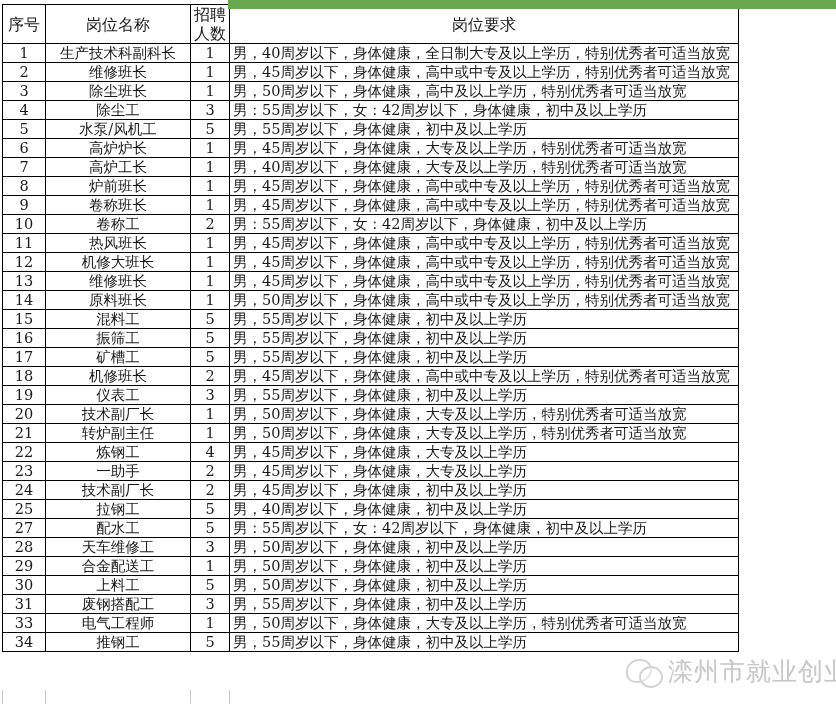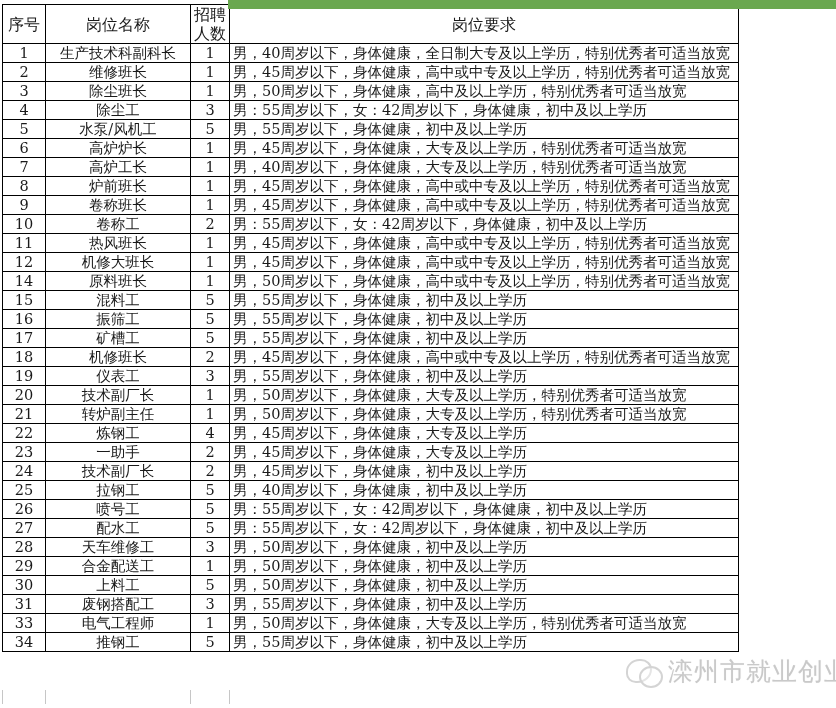--- a/index.html
+++ b/index.html
@@ -198,20 +198,26 @@
         <td>1</td>
         <td class="req">男，45周岁以下，身体健康，高中或中专及以上学历，特别优秀者可适当放宽</td>
       </tr>
       <tr>
         <td>12</td>
         <td>机修大班长</td>
         <td>1</td>
         <td class="req">男，45周岁以下，身体健康，高中或中专及以上学历，特别优秀者可适当放宽</td>
       </tr>
       <tr>
+        <td>13</td>
+        <td>维修班长</td>
+        <td>1</td>
+        <td class="req">男，45周岁以下，身体健康，高中或中专及以上学历，特别优秀者可适当放宽</td>
+      </tr>
+      <tr>
         <td>14</td>
         <td>原料班长</td>
         <td>1</td>
         <td class="req">男，50周岁以下，身体健康，高中或中专及以上学历，特别优秀者可适当放宽</td>
       </tr>
       <tr>
         <td>15</td>
         <td>混料工</td>
         <td>5</td>
         <td class="req">男，55周岁以下，身体健康，初中及以上学历</td>
@@ -268,26 +274,20 @@
         <td>24</td>
         <td>技术副厂长</td>
         <td>2</td>
         <td class="req">男，45周岁以下，身体健康，初中及以上学历</td>
       </tr>
       <tr>
         <td>25</td>
         <td>拉钢工</td>
         <td>5</td>
         <td class="req">男，40周岁以下，身体健康，初中及以上学历</td>
-      </tr>
-      <tr>
-        <td>26</td>
-        <td>喷号工</td>
-        <td>5</td>
-        <td class="req">男：55周岁以下，女：42周岁以下，身体健康，初中及以上学历</td>
       </tr>
       <tr>
         <td>27</td>
         <td>配水工</td>
         <td>5</td>
         <td class="req">男：55周岁以下，女：42周岁以下，身体健康，初中及以上学历</td>
       </tr>
       <tr>
         <td>28</td>
         <td>天车维修工</td>

